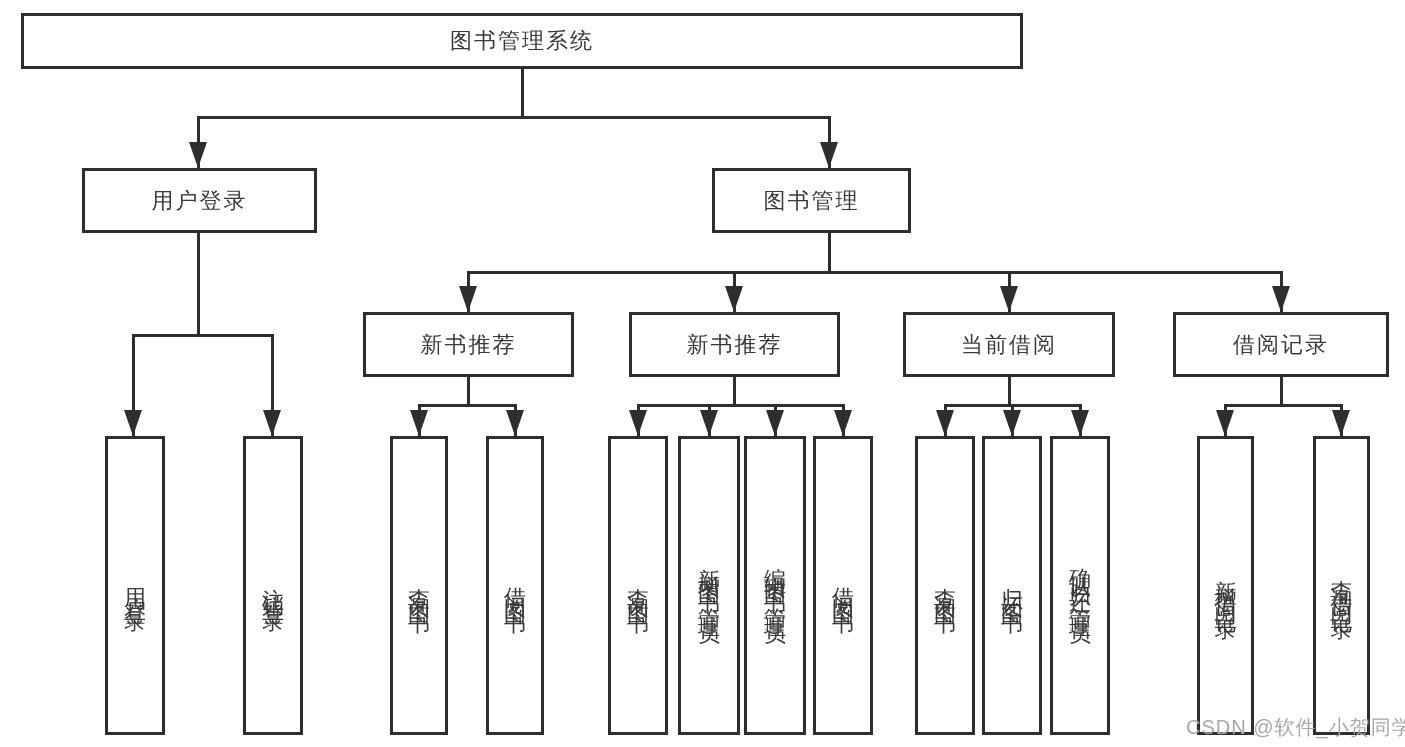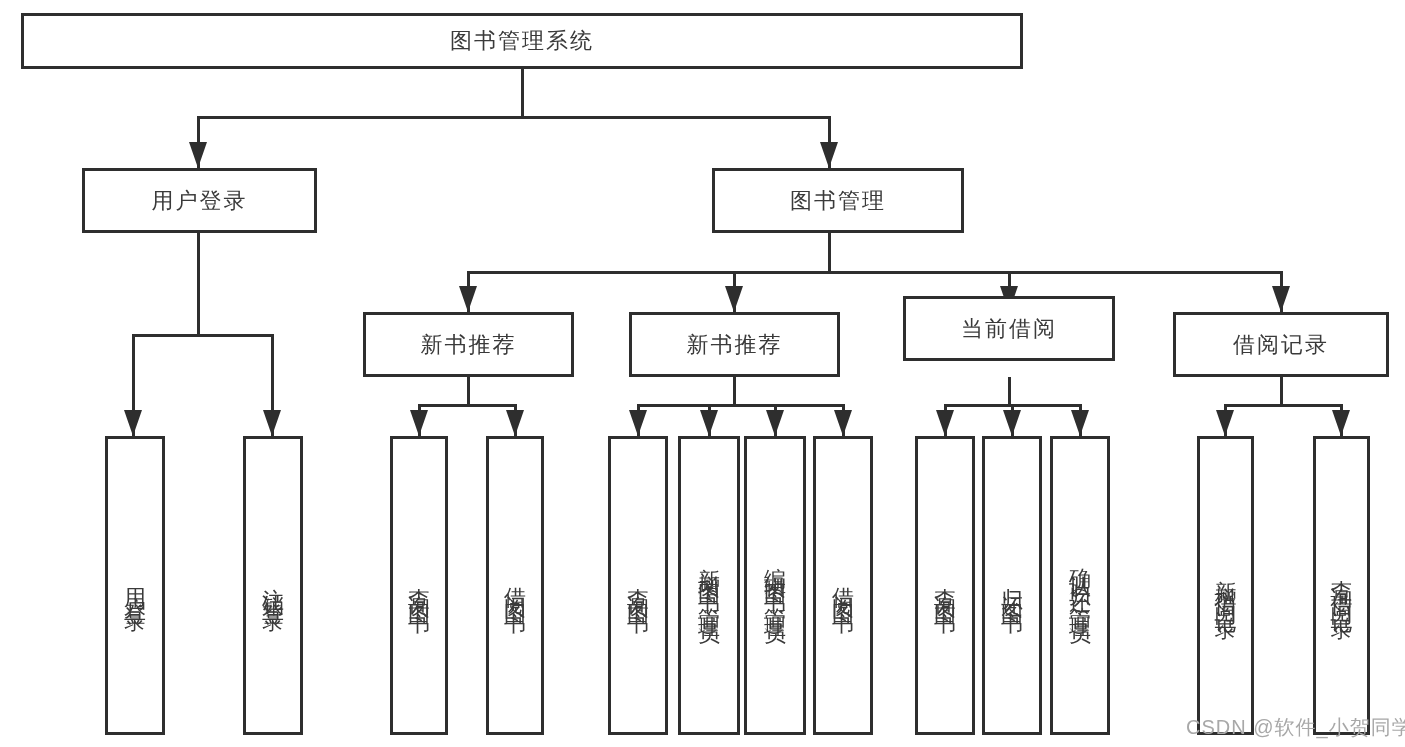--- a/index.html
+++ b/index.html
@@ -88,31 +88,31 @@
   <div class="ar" style="left:1216px;top:410px;"></div>
   <div class="ar" style="left:1332px;top:410px;"></div>
 
   <div class="box" style="left:21px;top:13px;width:1002px;height:56px;">
     <span class="hlabel">图书管理系统</span>
   </div>
 
   <div class="box" style="left:82px;top:168px;width:235px;height:65px;">
     <span class="hlabel">用户登录</span>
   </div>
-  <div class="box" style="left:712px;top:168px;width:252px;height:65px;">
+  <div class="box" style="left:712px;top:168px;width:199px;height:65px;">
     <span class="hlabel">图书管理</span>
   </div>
 
   <div class="box" style="left:363px;top:312px;width:211px;height:65px;">
     <span class="hlabel">新书推荐</span>
   </div>
   <div class="box" style="left:629px;top:312px;width:211px;height:65px;">
     <span class="hlabel">新书推荐</span>
   </div>
-  <div class="box" style="left:903px;top:296px;width:212px;height:65px;">
+  <div class="box" style="left:903px;top:312px;width:212px;height:65px;">
     <span class="hlabel">当前借阅</span>
   </div>
   <div class="box" style="left:1173px;top:312px;width:216px;height:65px;">
     <span class="hlabel">借阅记录</span>
   </div>
 
   <div class="box" style="left:105px;top:436px;width:60px;height:299px;">
     <span class="vlabel">用户登录</span>
   </div>
   <div class="box" style="left:243px;top:436px;width:60px;height:299px;">

